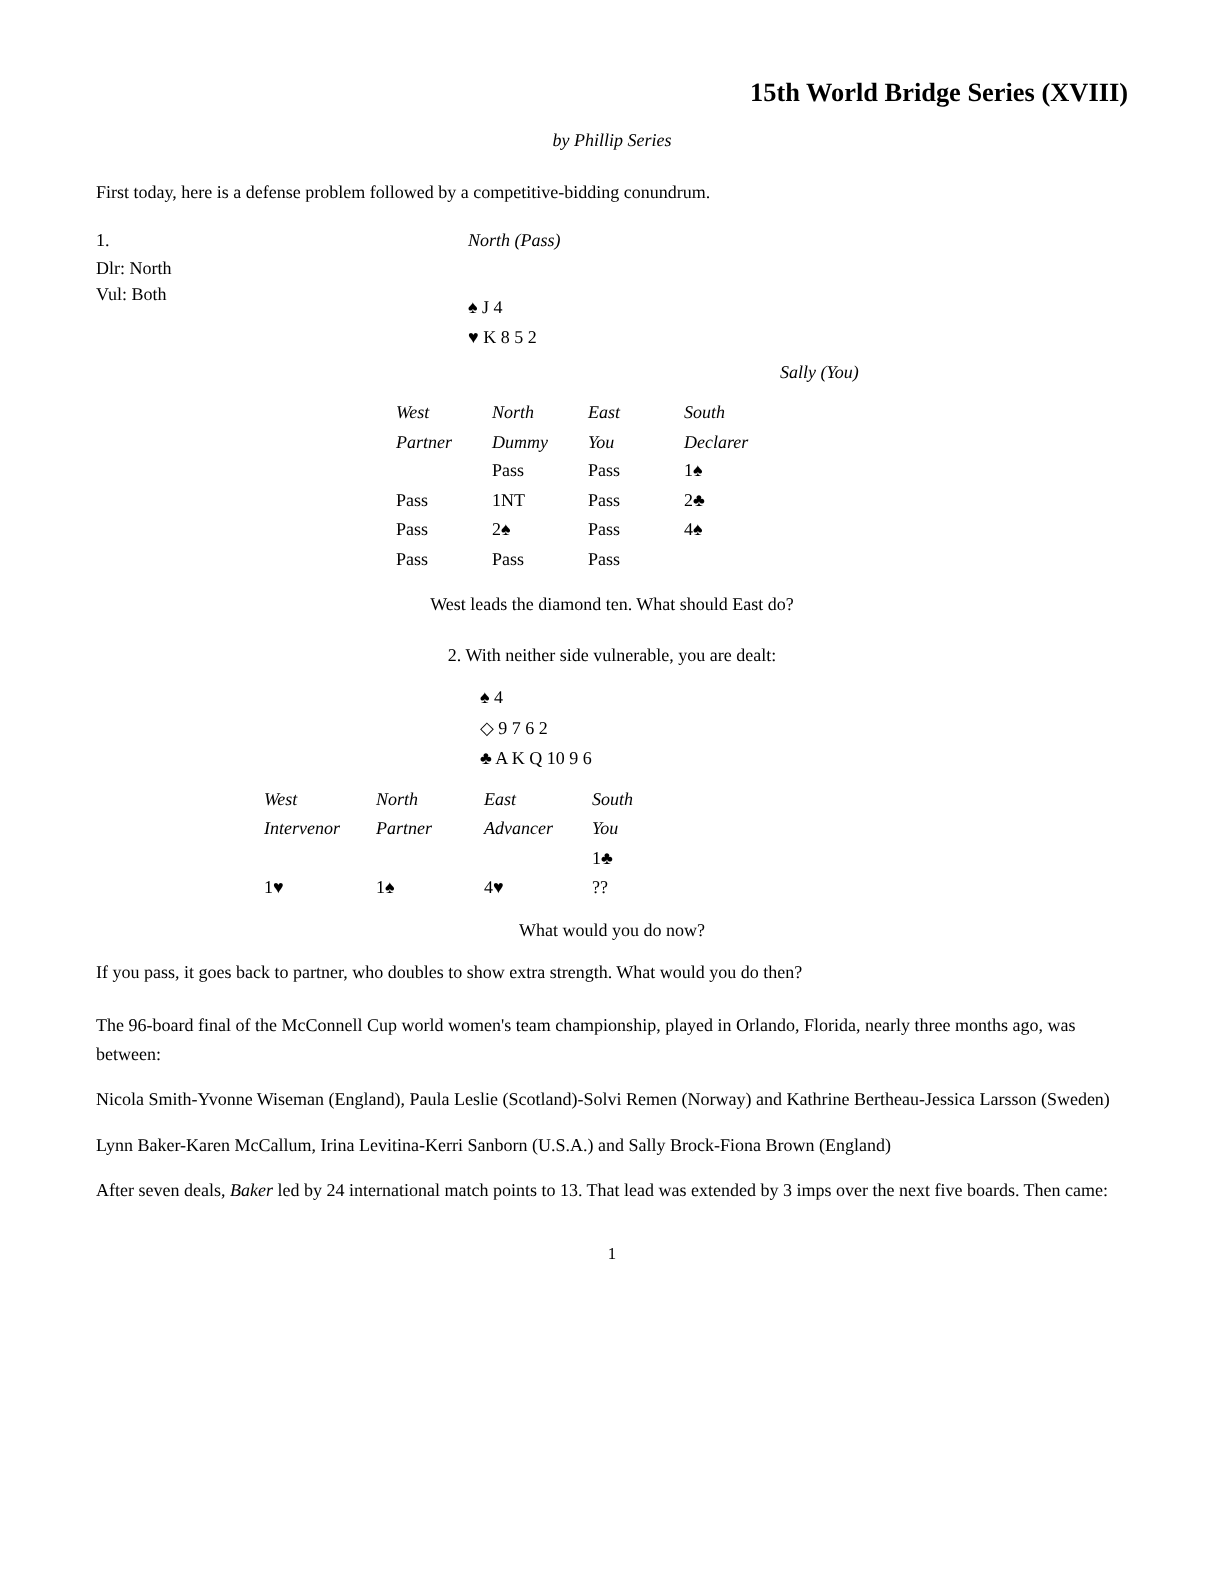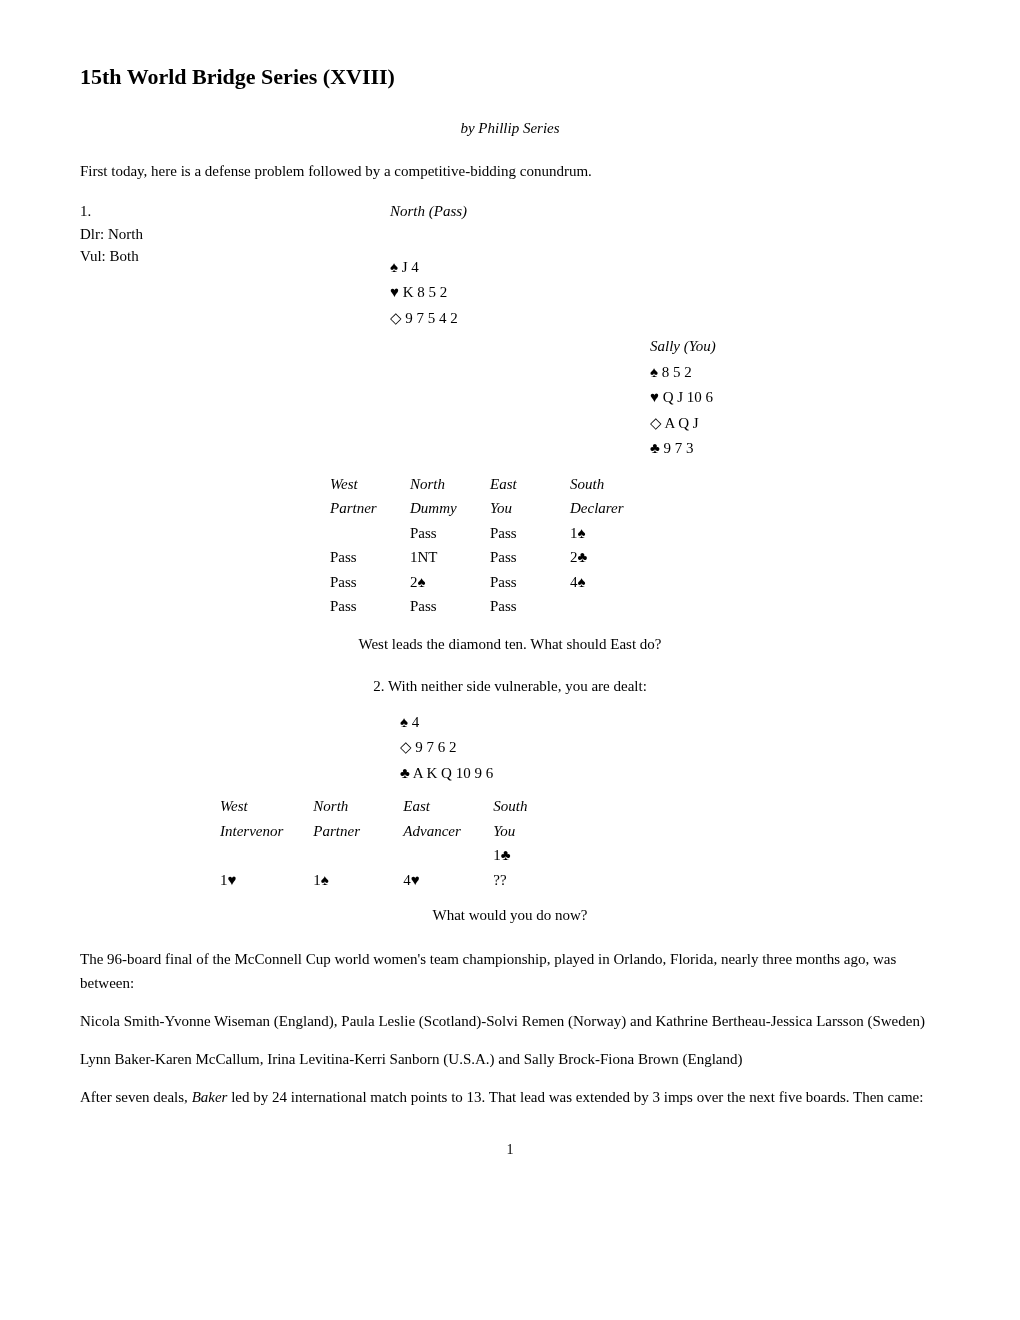--- a/index.html
+++ b/index.html
@@ -7,24 +7,24 @@
       background: #fff;
       color: #000;
       font-family: Georgia, 'Times New Roman', serif;
       font-size: 15px;
       line-height: 1.5;
       padding: 60px 80px;
       max-width: 1020px;
       min-height: 1320px;
     }
     h1 {
-      text-align: left;
+      text-align: right;
       font-size: 22px;
       font-weight: bold;
-      margin-bottom: 24px;
+      margin-bottom: 14px;
     }
     .byline {
       text-align: center;
       font-style: italic;
       margin-bottom: 20px;
       font-size: 15px;
     }
     .intro-text {
       margin-bottom: 18px;
       font-size: 15px;
@@ -95,30 +95,23 @@
       <div>1.</div>
       <div>Dlr: North</div>
       <div>Vul: Both</div>
     </div>
     <div style="flex:1;">
 
       <div style="margin-left:200px; font-style:italic; margin-bottom:2px;">North (Pass)</div>
       <div style="margin-left:200px; line-height:1.7;margin-top:32px;">
         <div>♠ J 4</div>
         <div>♥ K 8 5 2</div>
-        <div>◇ 9 7 5 4 2</div>
       </div>
 
       <div style="margin-left:460px; font-style:italic; margin-top:4px; margin-bottom:2px;">Sally (You)</div>
-      <div style="margin-left:460px; line-height:1.7;">
-        <div>♠ 8 5 2</div>
-        <div>♥ Q J 10 6</div>
-        <div>◇ A Q J</div>
-        <div>♣ 9 7 3</div>
-      </div>
 
       <table class="bidding-table">
         <tbody>
           <tr>
             <td class="italic">West</td>
             <td class="italic">North</td>
             <td class="italic">East</td>
             <td class="italic">South</td>
           </tr>
           <tr>
@@ -192,20 +185,21 @@
       </tr>
       <tr>
         <td>1♥</td>
         <td>1♠</td>
         <td>4♥</td>
         <td>??</td>
       </tr>
     </tbody>
   </table>
   <p class="section-text" style="margin-top:12px;">What would you do now?</p>
+  <p class="body-text">If you pass, it goes back to partner, who doubles to show extra strength. What would you do then?</p>
 </div>
 
 <p class="body-text">The 96-board final of the McConnell Cup world women's team championship, played in Orlando, Florida, nearly three months ago, was between:</p>
 <p class="body-text">Nicola Smith-Yvonne Wiseman (England), Paula Leslie (Scotland)-Solvi Remen (Norway) and Kathrine Bertheau-Jessica Larsson (Sweden)</p>
 <p class="body-text">Lynn Baker-Karen McCallum, Irina Levitina-Kerri Sanborn (U.S.A.) and Sally Brock-Fiona Brown (England)</p>
 <p class="body-text">After seven deals, <em>Baker</em> led by 24 international match points to 13. That lead was extended by 3 imps over the next five boards. Then came:</p>
 
 <div class="page-number">1</div>
 
 </body></html>

